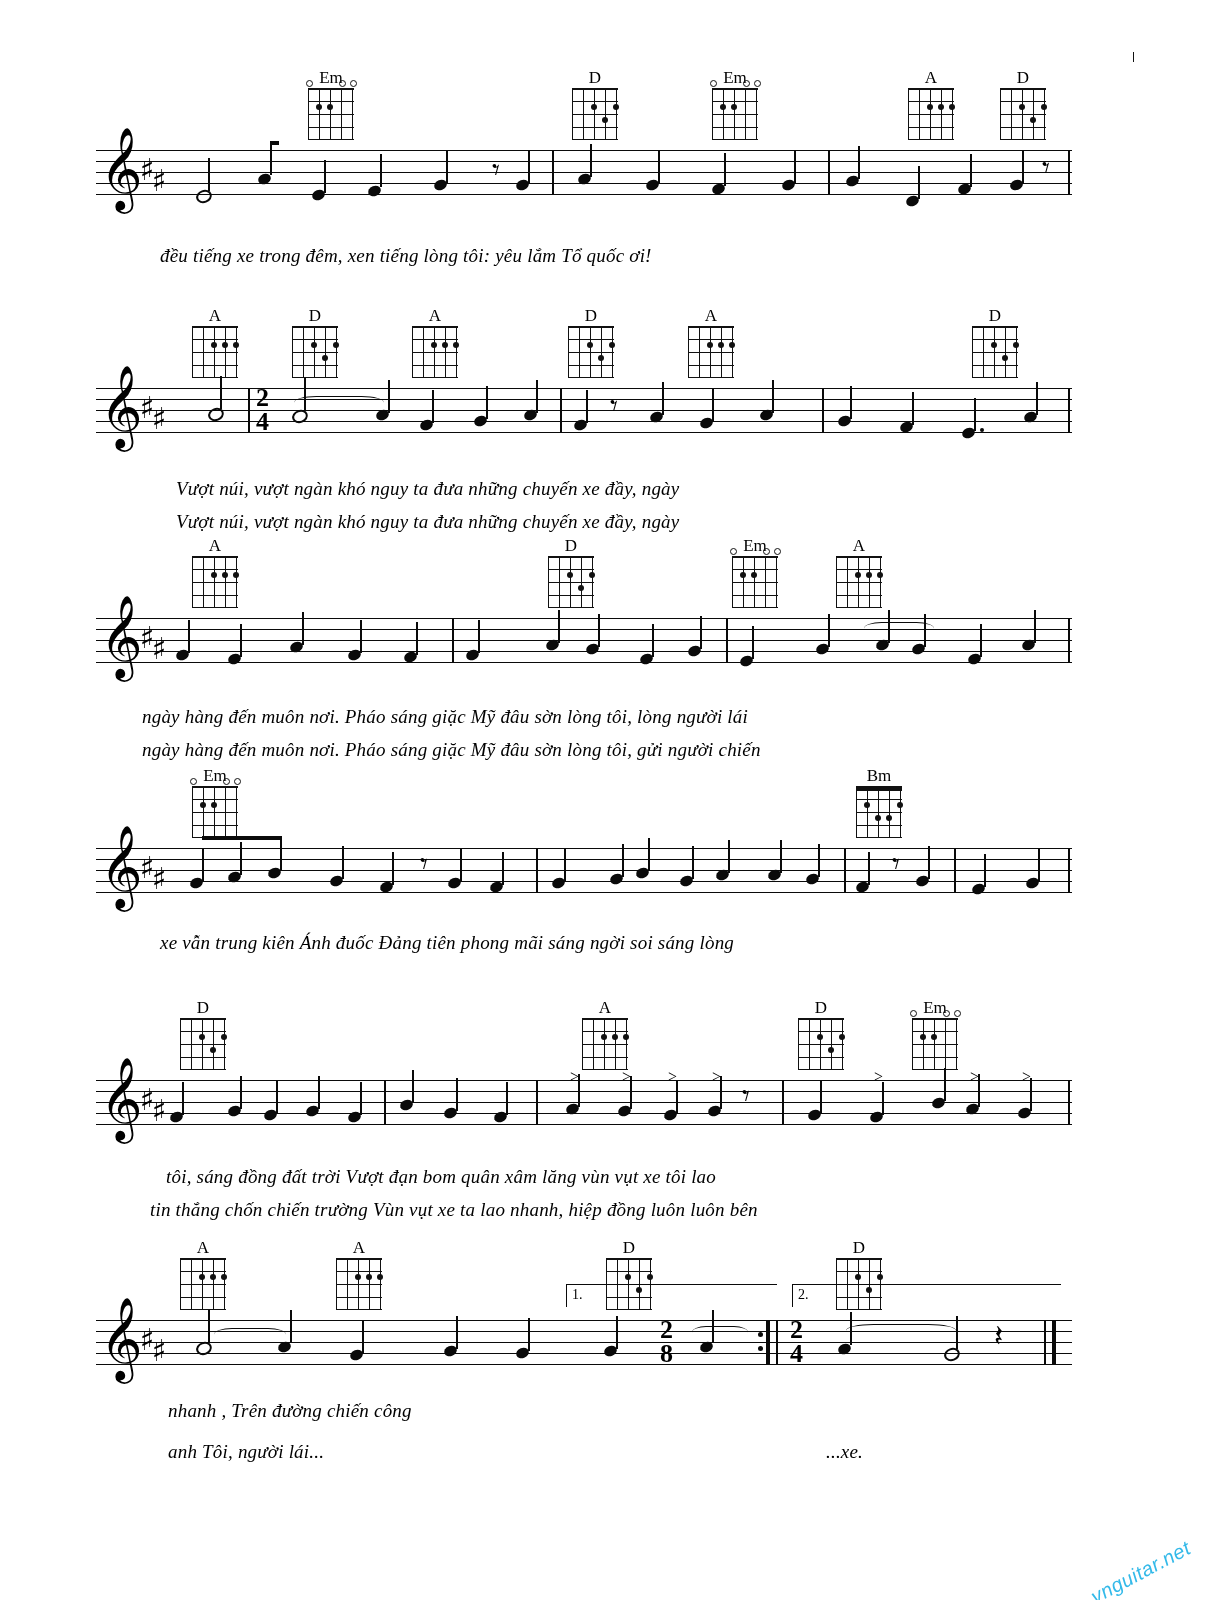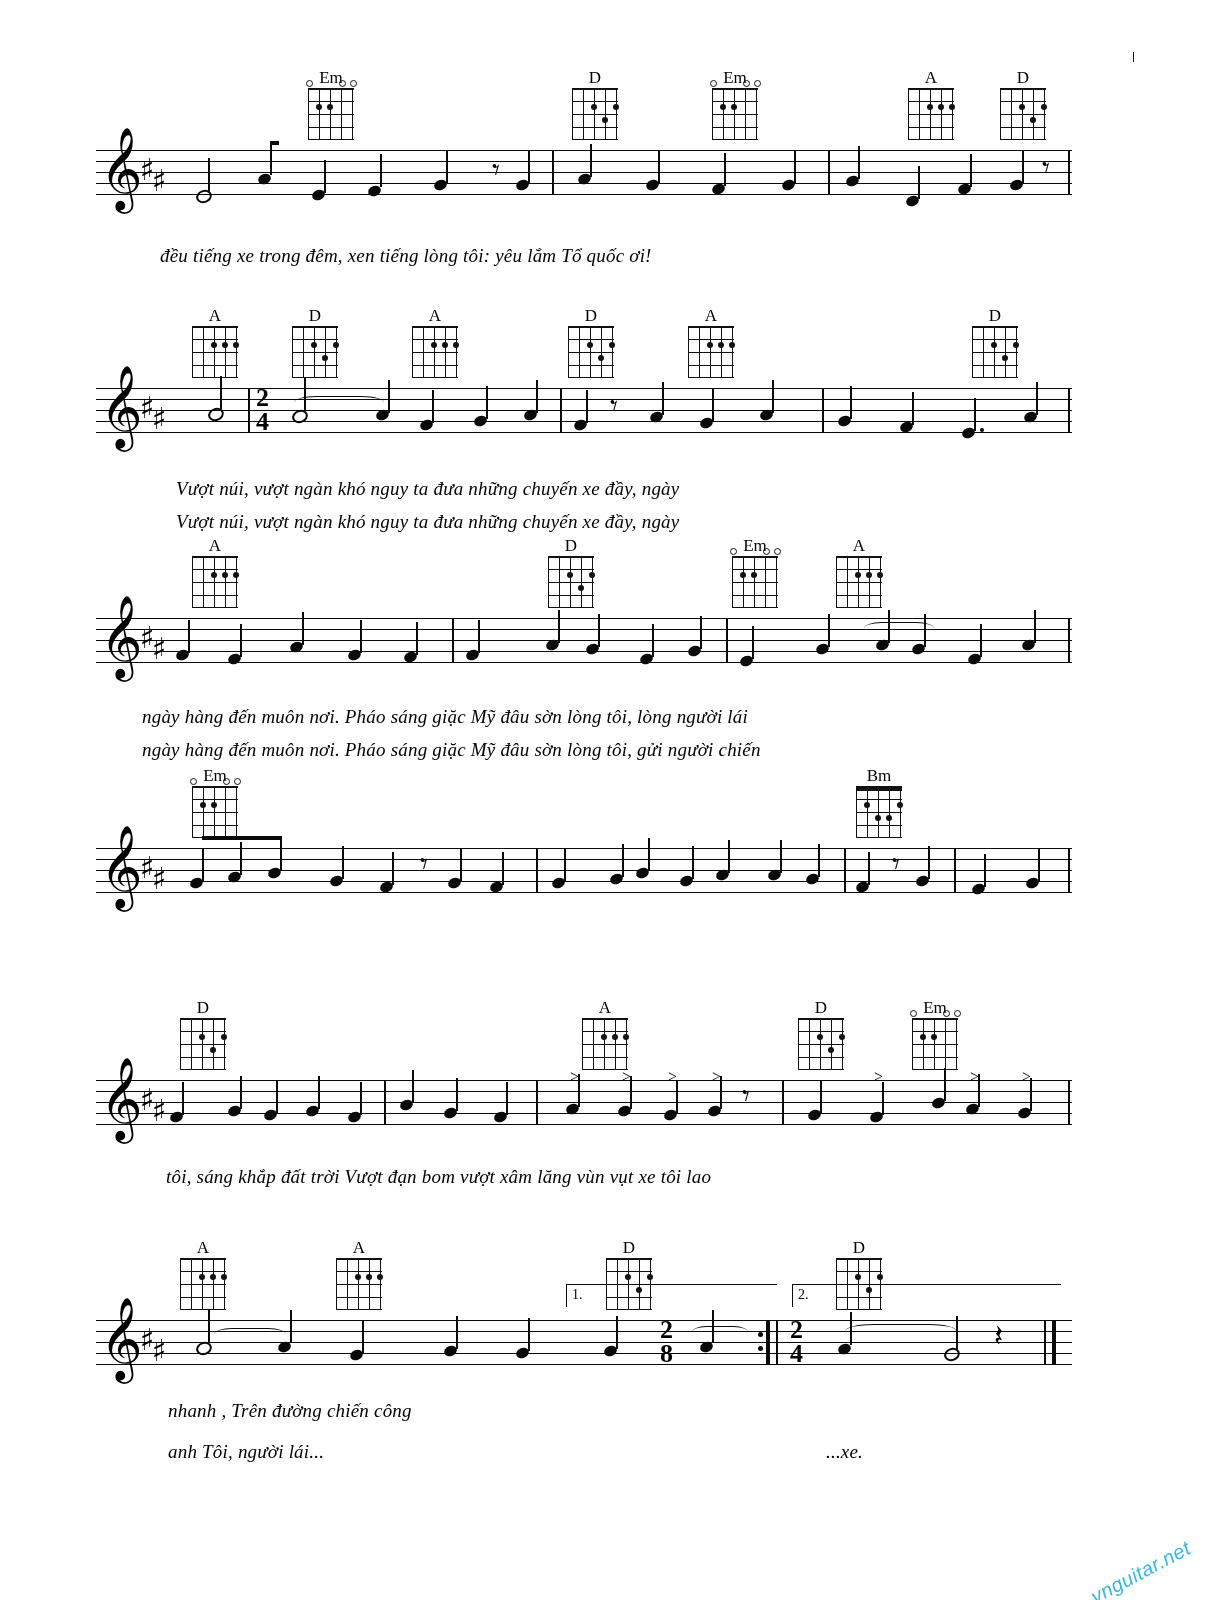--- a/index.html
+++ b/index.html
@@ -609,20 +609,21 @@
     <div class="note" style="left:916px;top:28px;"></div>
     <div class="stem" style="left:928px;top:-2px;"></div>
     <div class="barline" style="left:954px;top:0;"></div>
     <div class="note" style="left:972px;top:36px;"></div>
     <div class="stem" style="left:984px;top:6px;"></div>
     <div class="note" style="left:1026px;top:30px;"></div>
     <div class="stem" style="left:1038px;top:0px;"></div>
     <div class="barline" style="left:1068px;top:0;"></div>
   </div>
 
+  <div class="lyric" style="left:160px;top:932px;">xe  vẫn  trung  kiên    Ánh  đuốc  Đảng  tiên  phong  mãi  sáng  ngời     soi  sáng  lòng</div>
 
   <div class="system" style="top:1080px;">
     <div class="staff">
       <div class="ln l0"></div>
         <div class="ln l1"></div>
         <div class="ln l2"></div>
         <div class="ln l3"></div>
         <div class="ln l4"></div>
     </div>
     <div class="clef" style="top:-18px;">𝄞</div>
@@ -747,21 +748,22 @@
     <div class="stem" style="left:882px;top:2px;"></div>
     <div class="note" style="left:932px;top:18px;"></div>
     <div class="stem" style="left:944px;top:-12px;"></div>
     <div class="note" style="left:966px;top:24px;"></div>
     <div class="stem" style="left:978px;top:-6px;"></div>
     <div class="note" style="left:1018px;top:28px;"></div>
     <div class="stem" style="left:1030px;top:-2px;"></div>
     <div class="barline" style="left:1068px;top:0;"></div>
   </div>
 
-  <div class="lyric" style="left:166px;top:1166px;">tôi, sáng  khắp  đất  trời   Vượt  đạn bom vượt  xâm  lăng      vùn   vụt    xe  tôi  lao</div>
+  <div class="lyric" style="left:166px;top:1166px;">tôi, sáng  đồng  đất  trời   Vượt  đạn bom quân  xâm  lăng      vùn   vụt    xe  tôi  lao</div>
+  <div class="lyric" style="left:150px;top:1199px;">tin thắng chốn chiến trường Vùn vụt   xe   ta  lao nhanh,  hiệp  đồng luôn luôn  bên</div>
 
   <div class="system" style="top:1320px;">
     <div class="staff">
       <div class="ln l0"></div>
         <div class="ln l1"></div>
         <div class="ln l2"></div>
         <div class="ln l3"></div>
         <div class="ln l4"></div>
     </div>
     <div class="clef" style="top:-18px;">𝄞</div>

